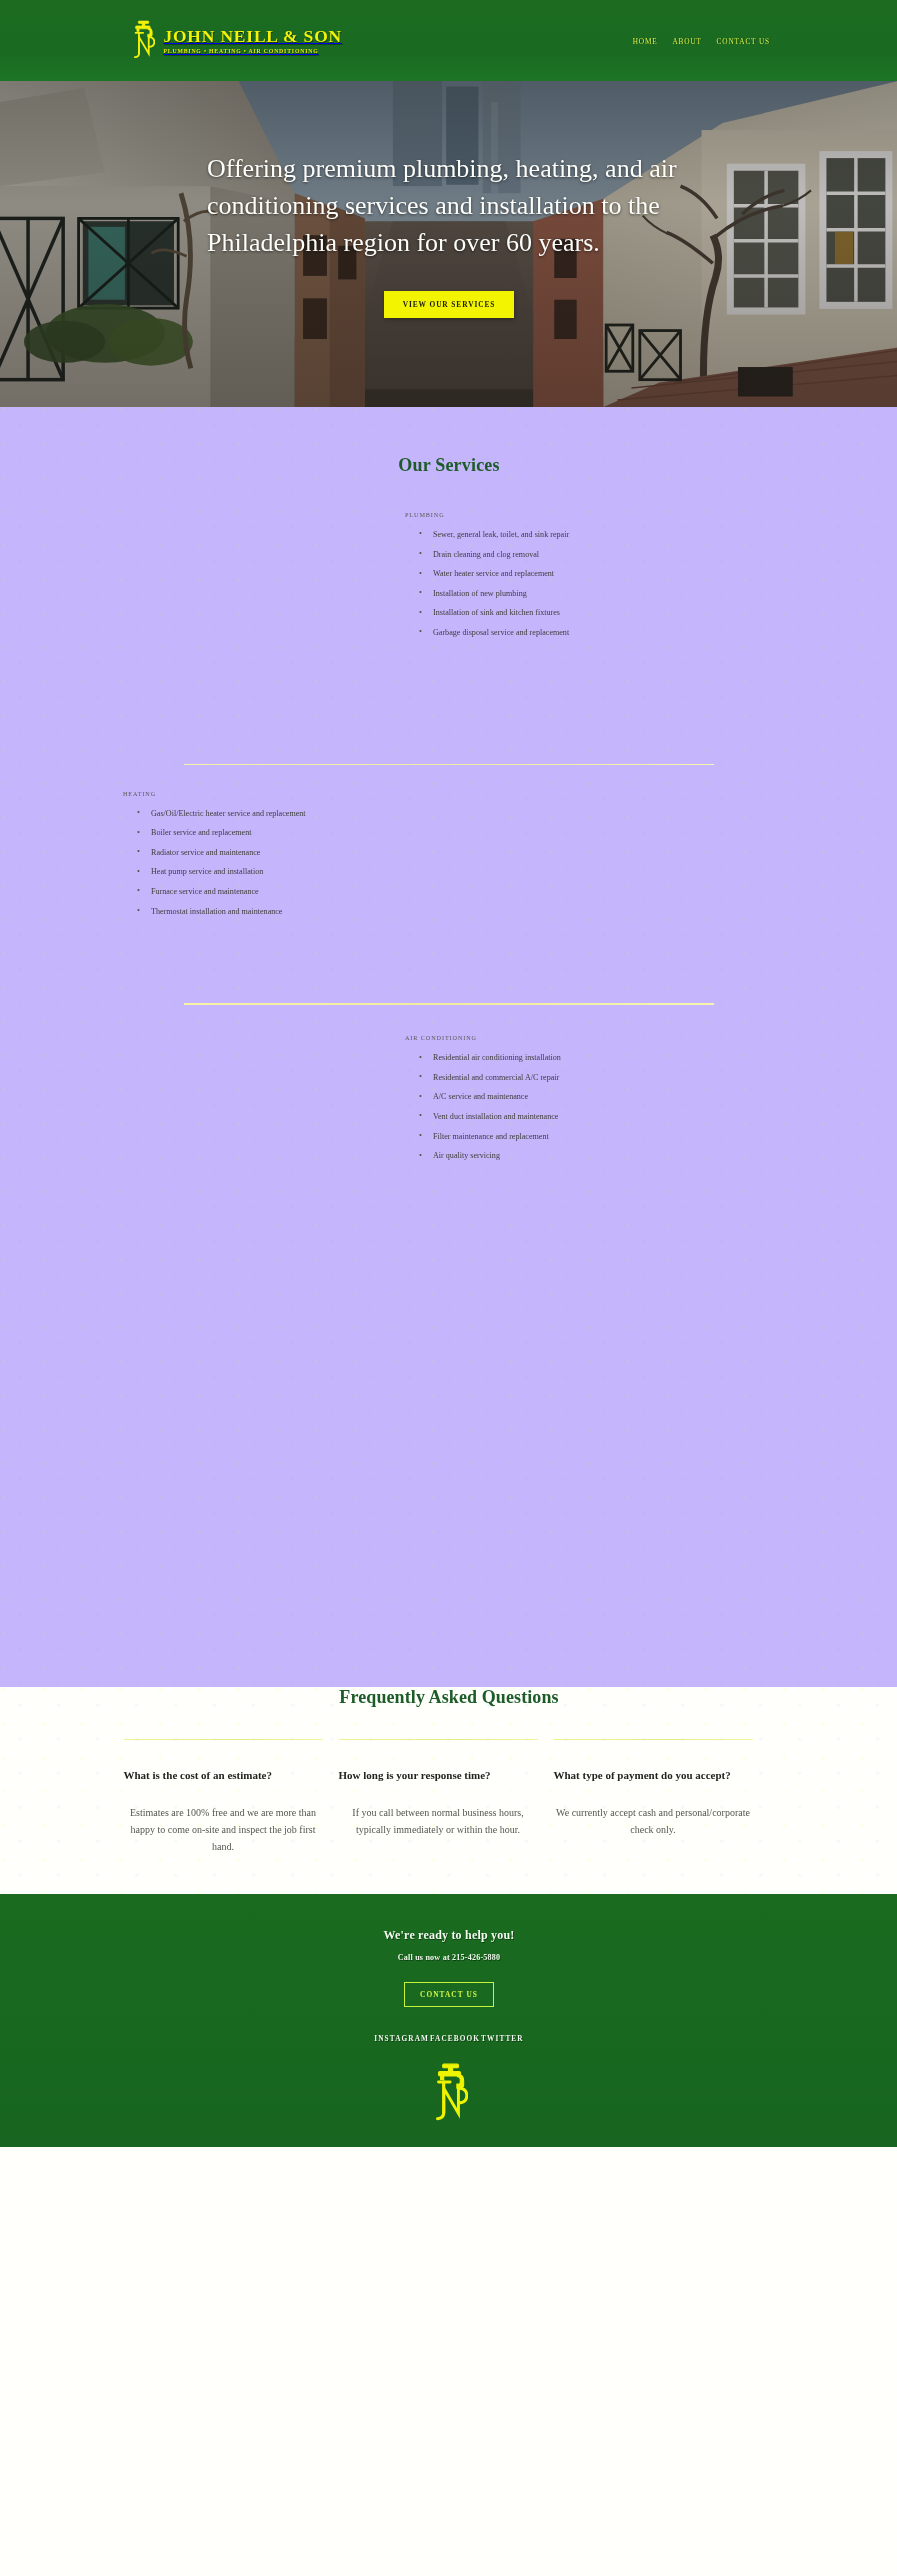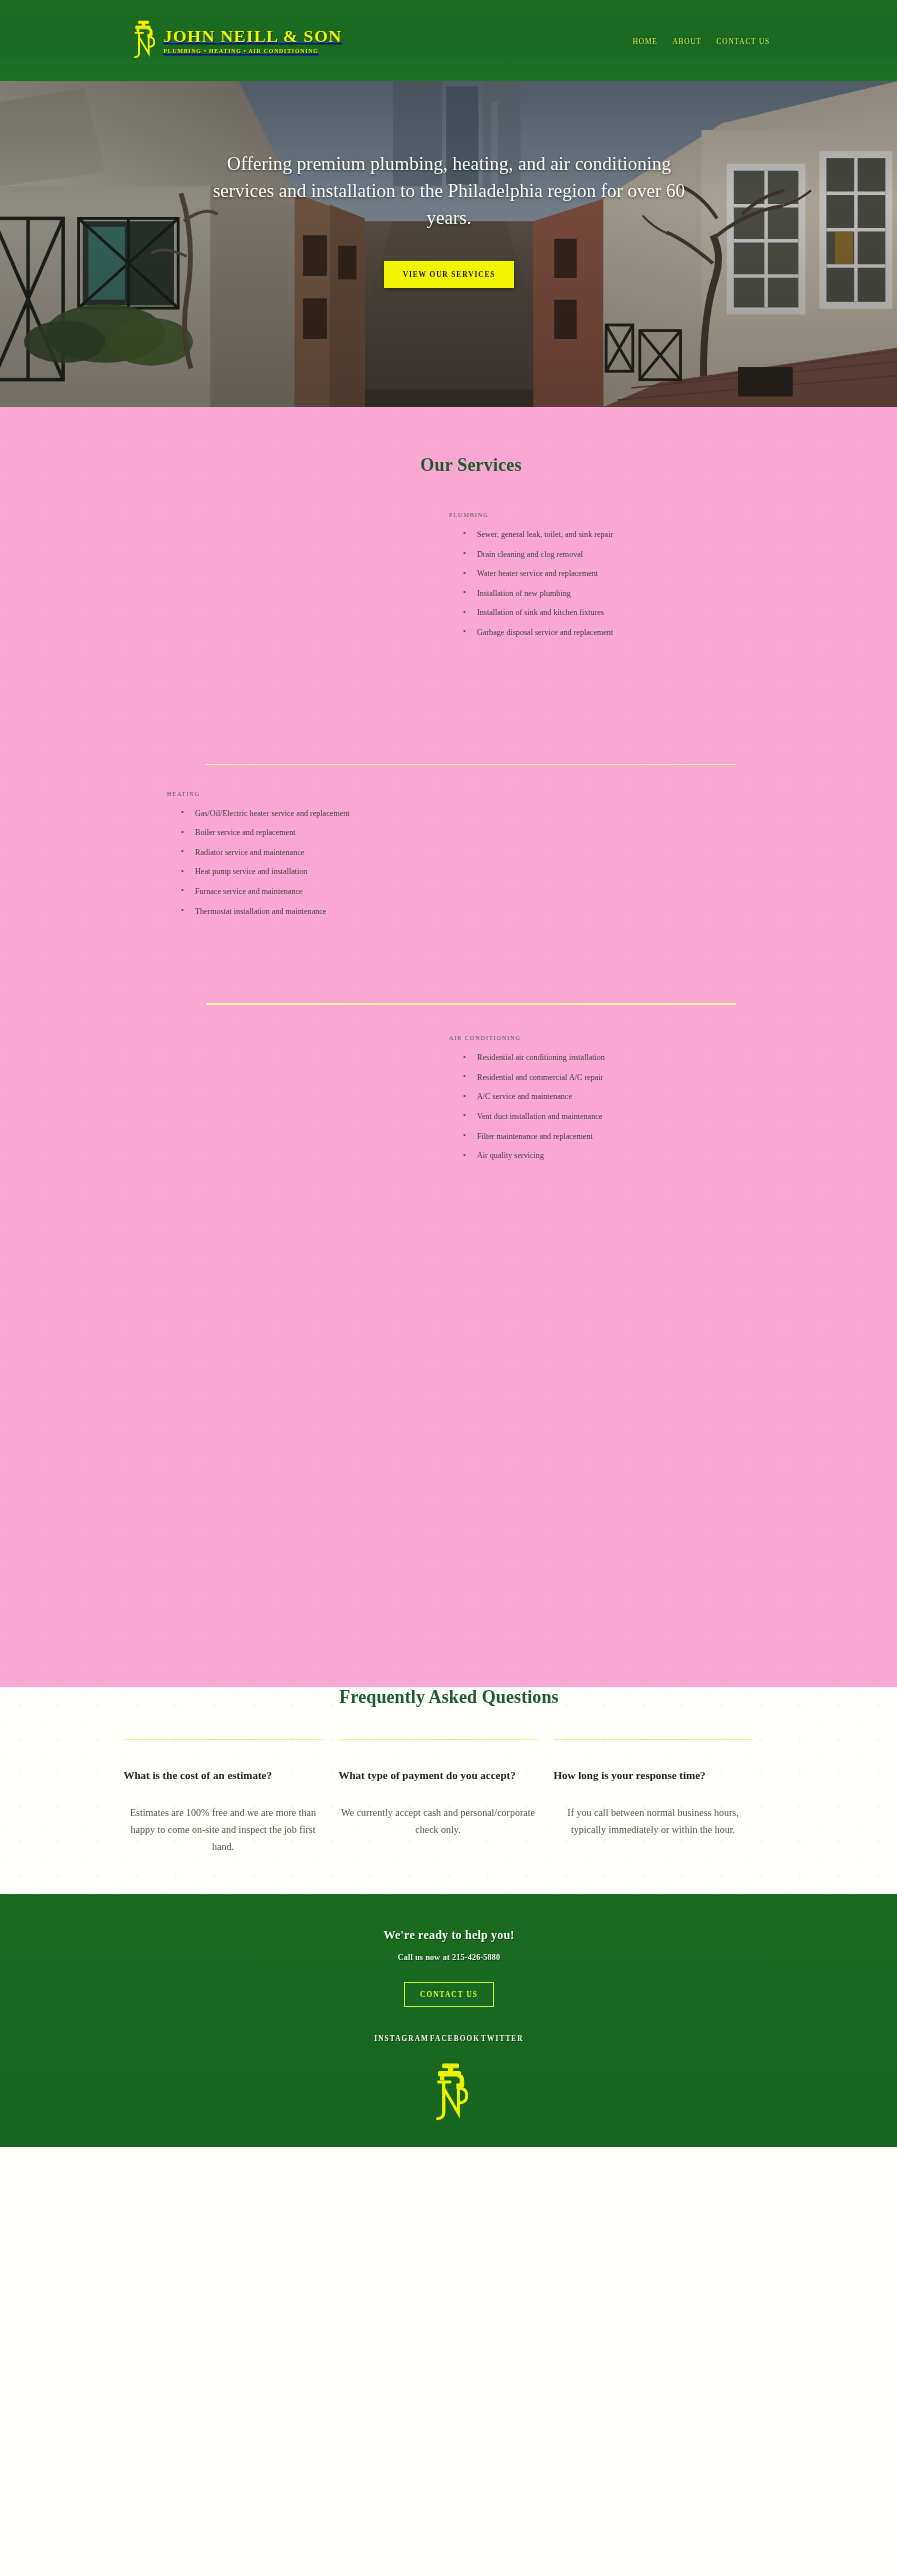--- a/index.html
+++ b/index.html
@@ -86,25 +86,24 @@
     z-index: 5;
     height: 100%;
     display: flex;
     flex-direction: column;
     align-items: center;
     justify-content: flex-start;
     padding-top: 70px;
   }
   .hero-headline {
     width: 484px;
-    text-align: center;
     color: #fdfdfa;
     font-family: "Liberation Serif", serif;
     font-weight: 400;
-    font-size: 19px;
+    font-size: 26px;
     line-height: 1.42;
     text-shadow: 0 0.7px 2.8px rgba(0,0,0,.55);
   }
   .hero-cta {
     margin-top: 29.5px;
     background: #f3f500;
     color: #1b1b0a;
     border: none;
     padding: 9px 19px 8.4px;
     font-family: "Liberation Serif", serif;
@@ -140,23 +139,22 @@
     font-weight: 700;
     font-size: 21px;
     letter-spacing: 0.4px;
     text-decoration: none;
     cursor: pointer;
   }
 
   
   .services {
     position: relative;
-    background: #f9a8d4;
+    background: #c4b5fd;
     padding-top: 48px;
-    padding-left: 44px;
   }
   .bg-watermark {
     position: absolute; inset: 0;
     pointer-events: none;
     opacity: .55;
     background-image:
       radial-gradient(circle at 4.2px 2.8px, rgba(245,245,0,.14) 0 1.4px, transparent 2.1px),
       radial-gradient(circle at 4.2px 11.2px, rgba(120,180,230,.12) 0 1.4px, transparent 2.1px);
     background-size: 39px 34px, 39px 34px;
     background-position: 0 0, 15.4px 7px;
@@ -520,27 +518,27 @@
     <h2 class="faq-title">Frequently Asked Questions</h2>
 
     <div class="faq-grid">
       <div class="faq-card">
         <div class="faq-rule"></div>
         <div class="faq-q">What is the cost of an estimate?</div>
         <div class="faq-a">Estimates are 100% free and we are more than happy to come on-site and inspect the job first hand.</div>
       </div>
       <div class="faq-card">
         <div class="faq-rule"></div>
-        <div class="faq-q">What type of payment do you accept?</div>
-        <div class="faq-a">We currently accept cash and personal/corporate check only.</div>
+        <div class="faq-q">How long is your response time?</div>
+        <div class="faq-a">If you call between normal business hours, typically immediately or within the hour.</div>
       </div>
       <div class="faq-card">
         <div class="faq-rule"></div>
-        <div class="faq-q">How long is your response time?</div>
-        <div class="faq-a">If you call between normal business hours, typically immediately or within the hour.</div>
+        <div class="faq-q">What type of payment do you accept?</div>
+        <div class="faq-a">We currently accept cash and personal/corporate check only.</div>
       </div>
     </div>
   </section>
 
   <footer class="site-footer">
     <div class="foot-head">We're ready to help you!</div>
     <div class="foot-sub">Call us now at 215-426-5880</div>
     <button class="foot-cta">CONTACT US</button>
 
     <div class="foot-social">

